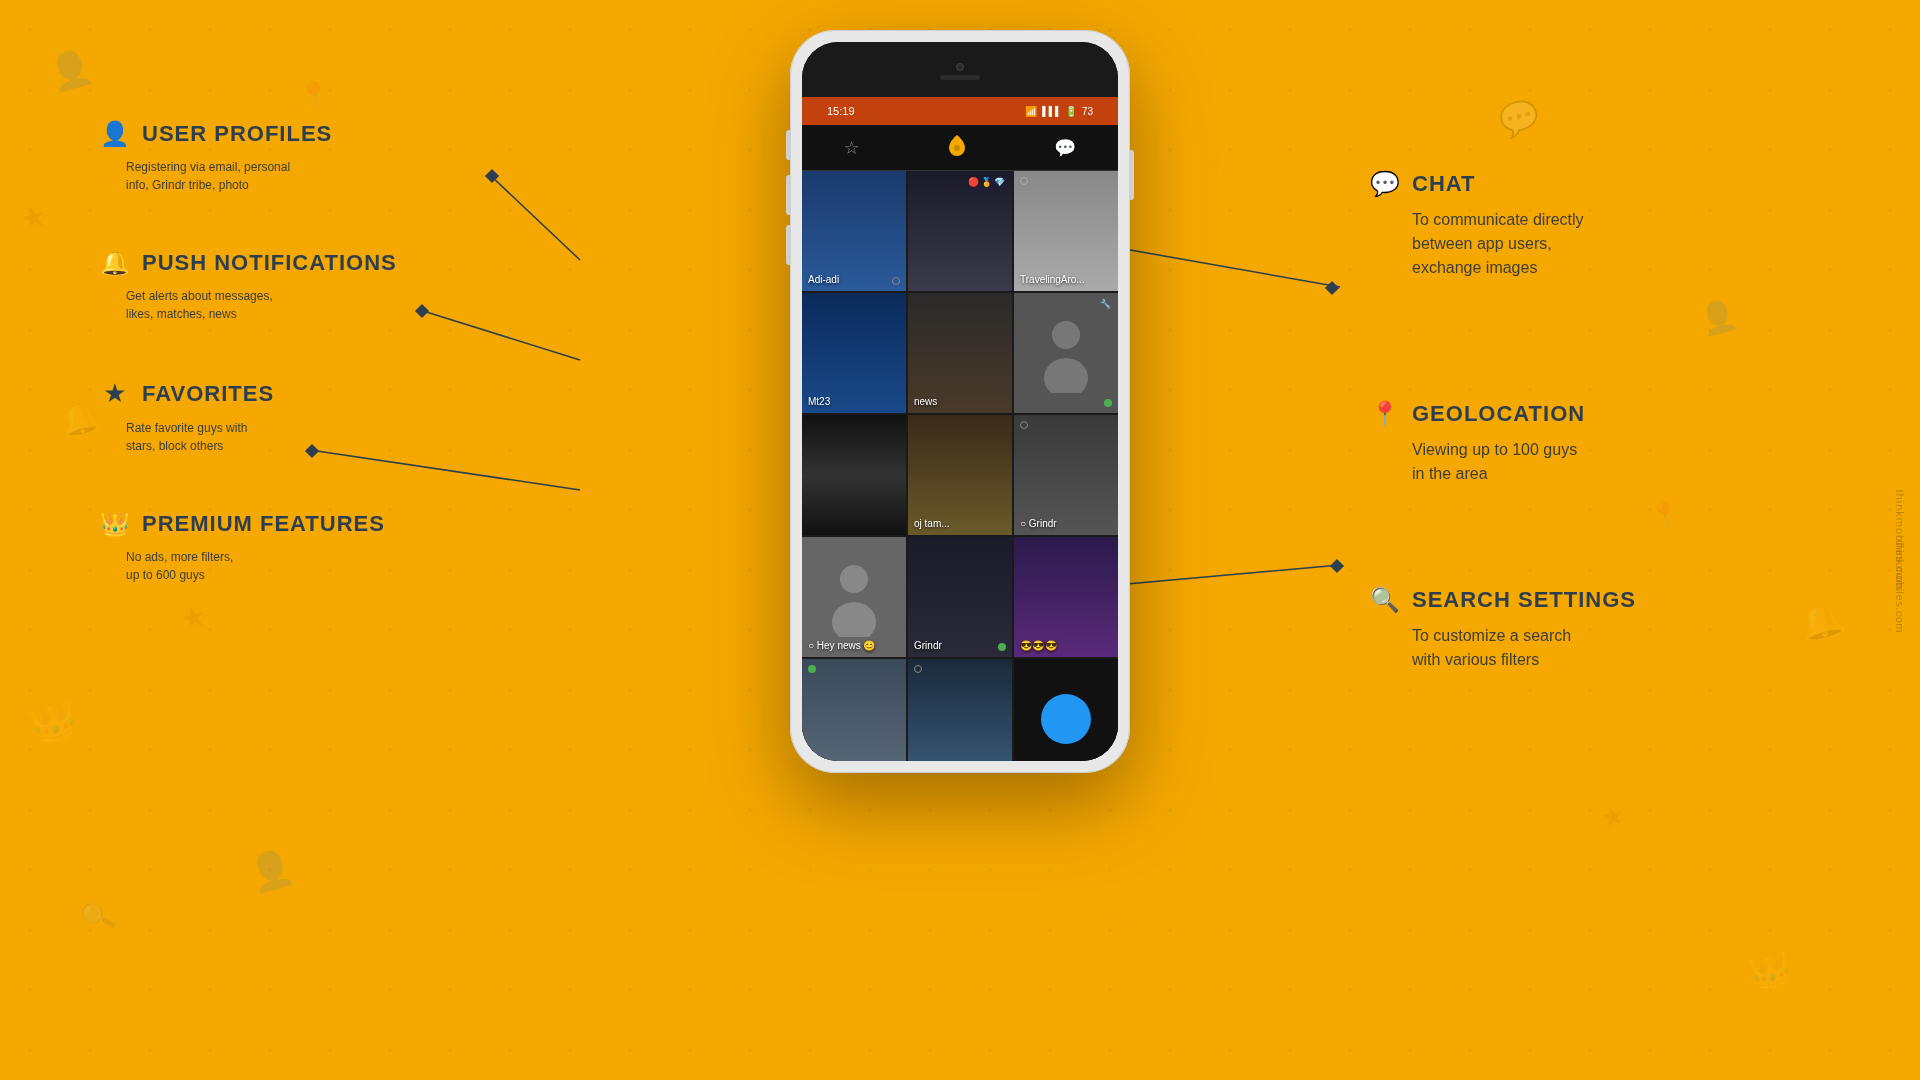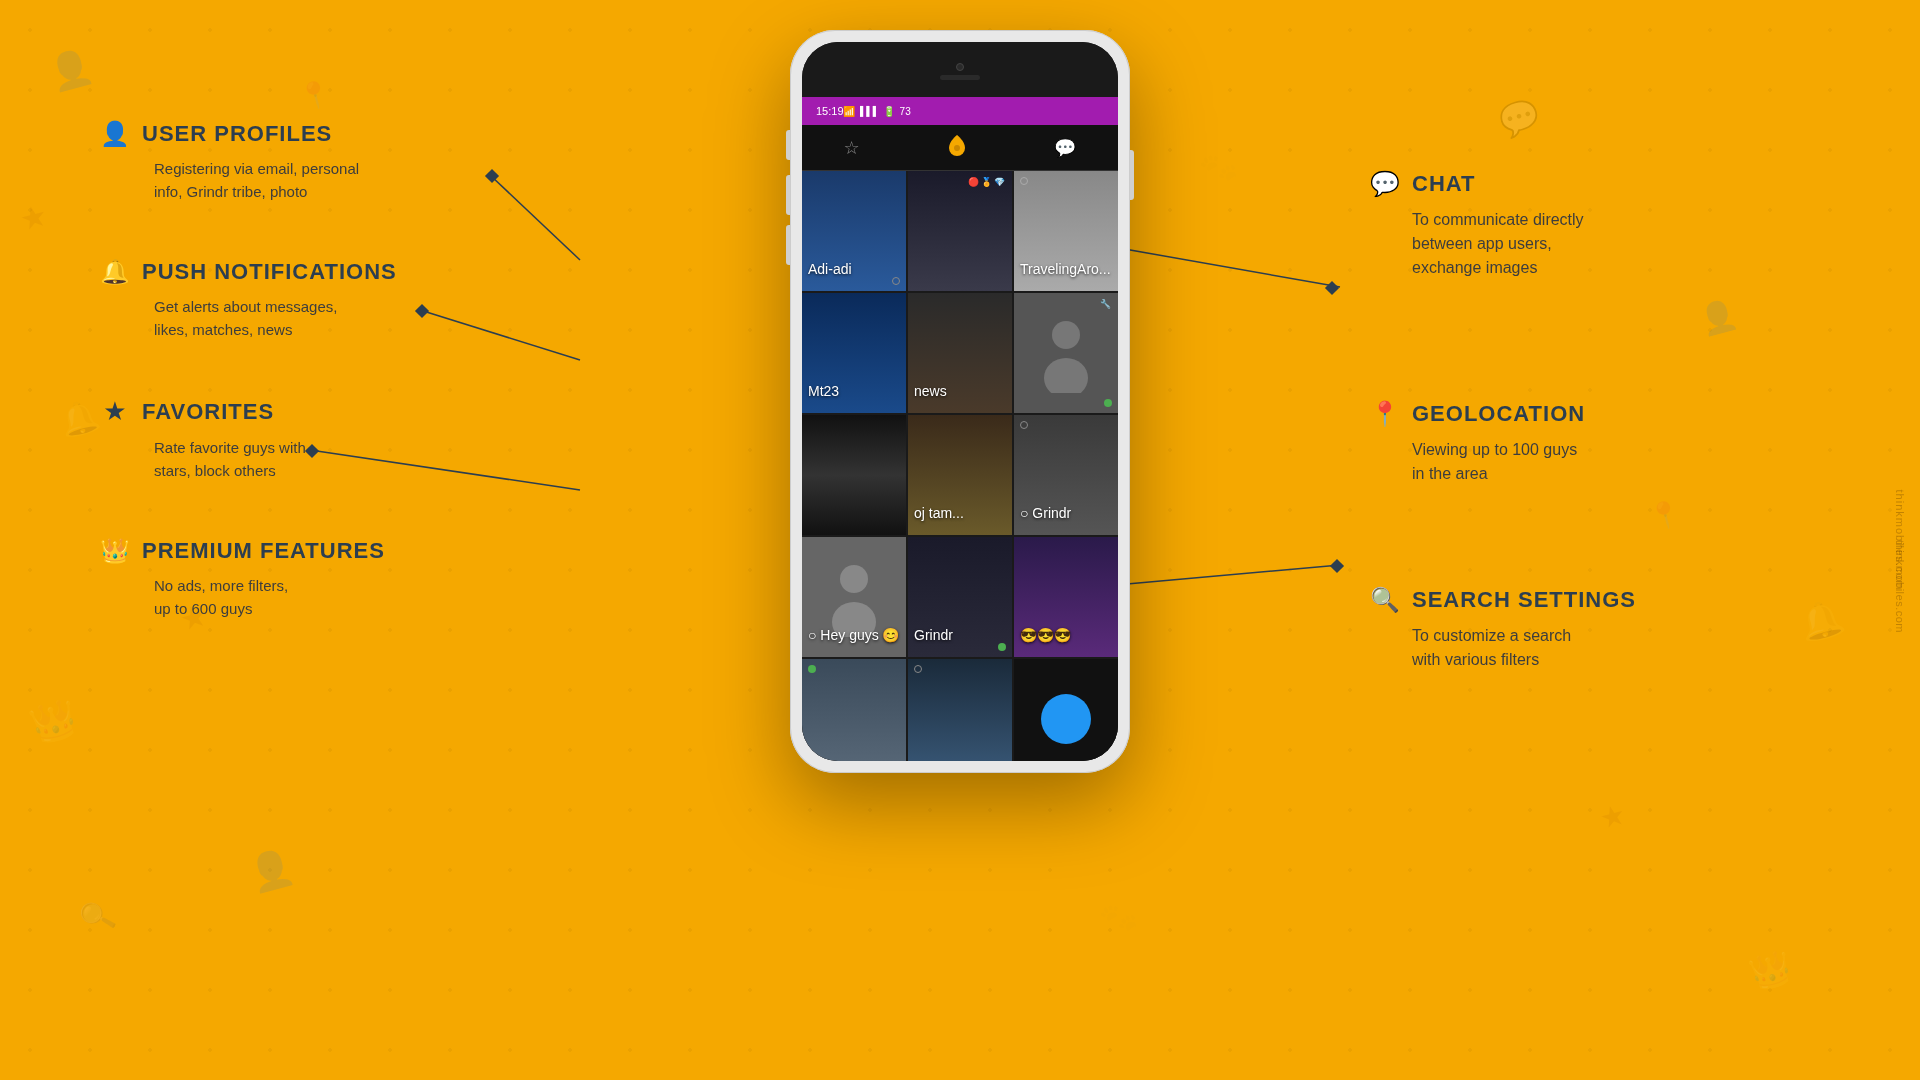--- a/index.html
+++ b/index.html
@@ -67,24 +67,24 @@
     .feature-title-text {
       font-size: 22px;
       font-weight: 700;
       color: #2C3E50;
       letter-spacing: 1px;
       text-transform: uppercase;
       text-align: right;
     }
 
     .feature-desc {
-      font-size: 15px;
+      font-size: 12px;
       color: #3D3D3D;
       line-height: 1.5;
-      margin-left: 54px;
+      margin-left: 26px;
     }
 
     
     .right-panel {
       position: absolute;
       right: 130px;
       top: 170px;
       width: 420px;
     }
 
@@ -131,25 +131,26 @@
     }
 
     .phone-inner {
       background: #111;
       border-radius: 36px;
       overflow: hidden;
       position: relative;
     }
 
     .phone-status-bar {
-      background: #a21caf;
+      background: #c2410c;
       height: 28px;
       display: flex;
       align-items: center;
-      padding: 0 14px;
+      justify-content: space-between;
+      padding: 0 25px;
       font-size: 11px;
       color: white;
     }
 
     .status-right {
       display: flex;
       align-items: center;
       gap: 4px;
       font-size: 10px;
     }
@@ -190,24 +191,24 @@
     .grid-cell {
       position: relative;
       flex: 1;
       height: 120px;
       background: #333;
       overflow: hidden;
     }
 
     .grid-cell-label {
       position: absolute;
-      bottom: 14px;
+      bottom: 6px;
       left: 6px;
       color: white;
-      font-size: 14px;
+      font-size: 10px;
       text-shadow: 0 1px 3px rgba(0,0,0,0.8);
     }
 
     .online-dot {
       position: absolute;
       bottom: 6px;
       right: 6px;
       width: 8px;
       height: 8px;
       border-radius: 50%;
@@ -467,21 +468,21 @@
           </div>
         </div>
 
         <div class="grid-row">
           <div class="grid-cell" style="background:#666;">
 
             <svg width="60" height="80" viewBox="0 0 60 80" style="position:absolute;top:50%;left:50%;transform:translate(-50%,-50%);">
               <circle cx="30" cy="22" r="14" fill="#888"></circle>
               <ellipse cx="30" cy="65" rx="22" ry="20" fill="#888"></ellipse>
             </svg>
-            <span class="grid-cell-label">○ Hey guys 😊</span>
+            <span class="grid-cell-label">○ Hey news 😊</span>
           </div>
           <div class="grid-cell" style="background:linear-gradient(180deg,#1a1a2a,#2a2a3a)">
             <div class="online-dot"></div>
             <span class="grid-cell-label">Grindr</span>
           </div>
           <div class="grid-cell cell-purple" style="background:linear-gradient(180deg,#2a1a4a,#5a2a7a)">
             <span class="grid-cell-label">😎😎😎</span>
           </div>
         </div>
 

